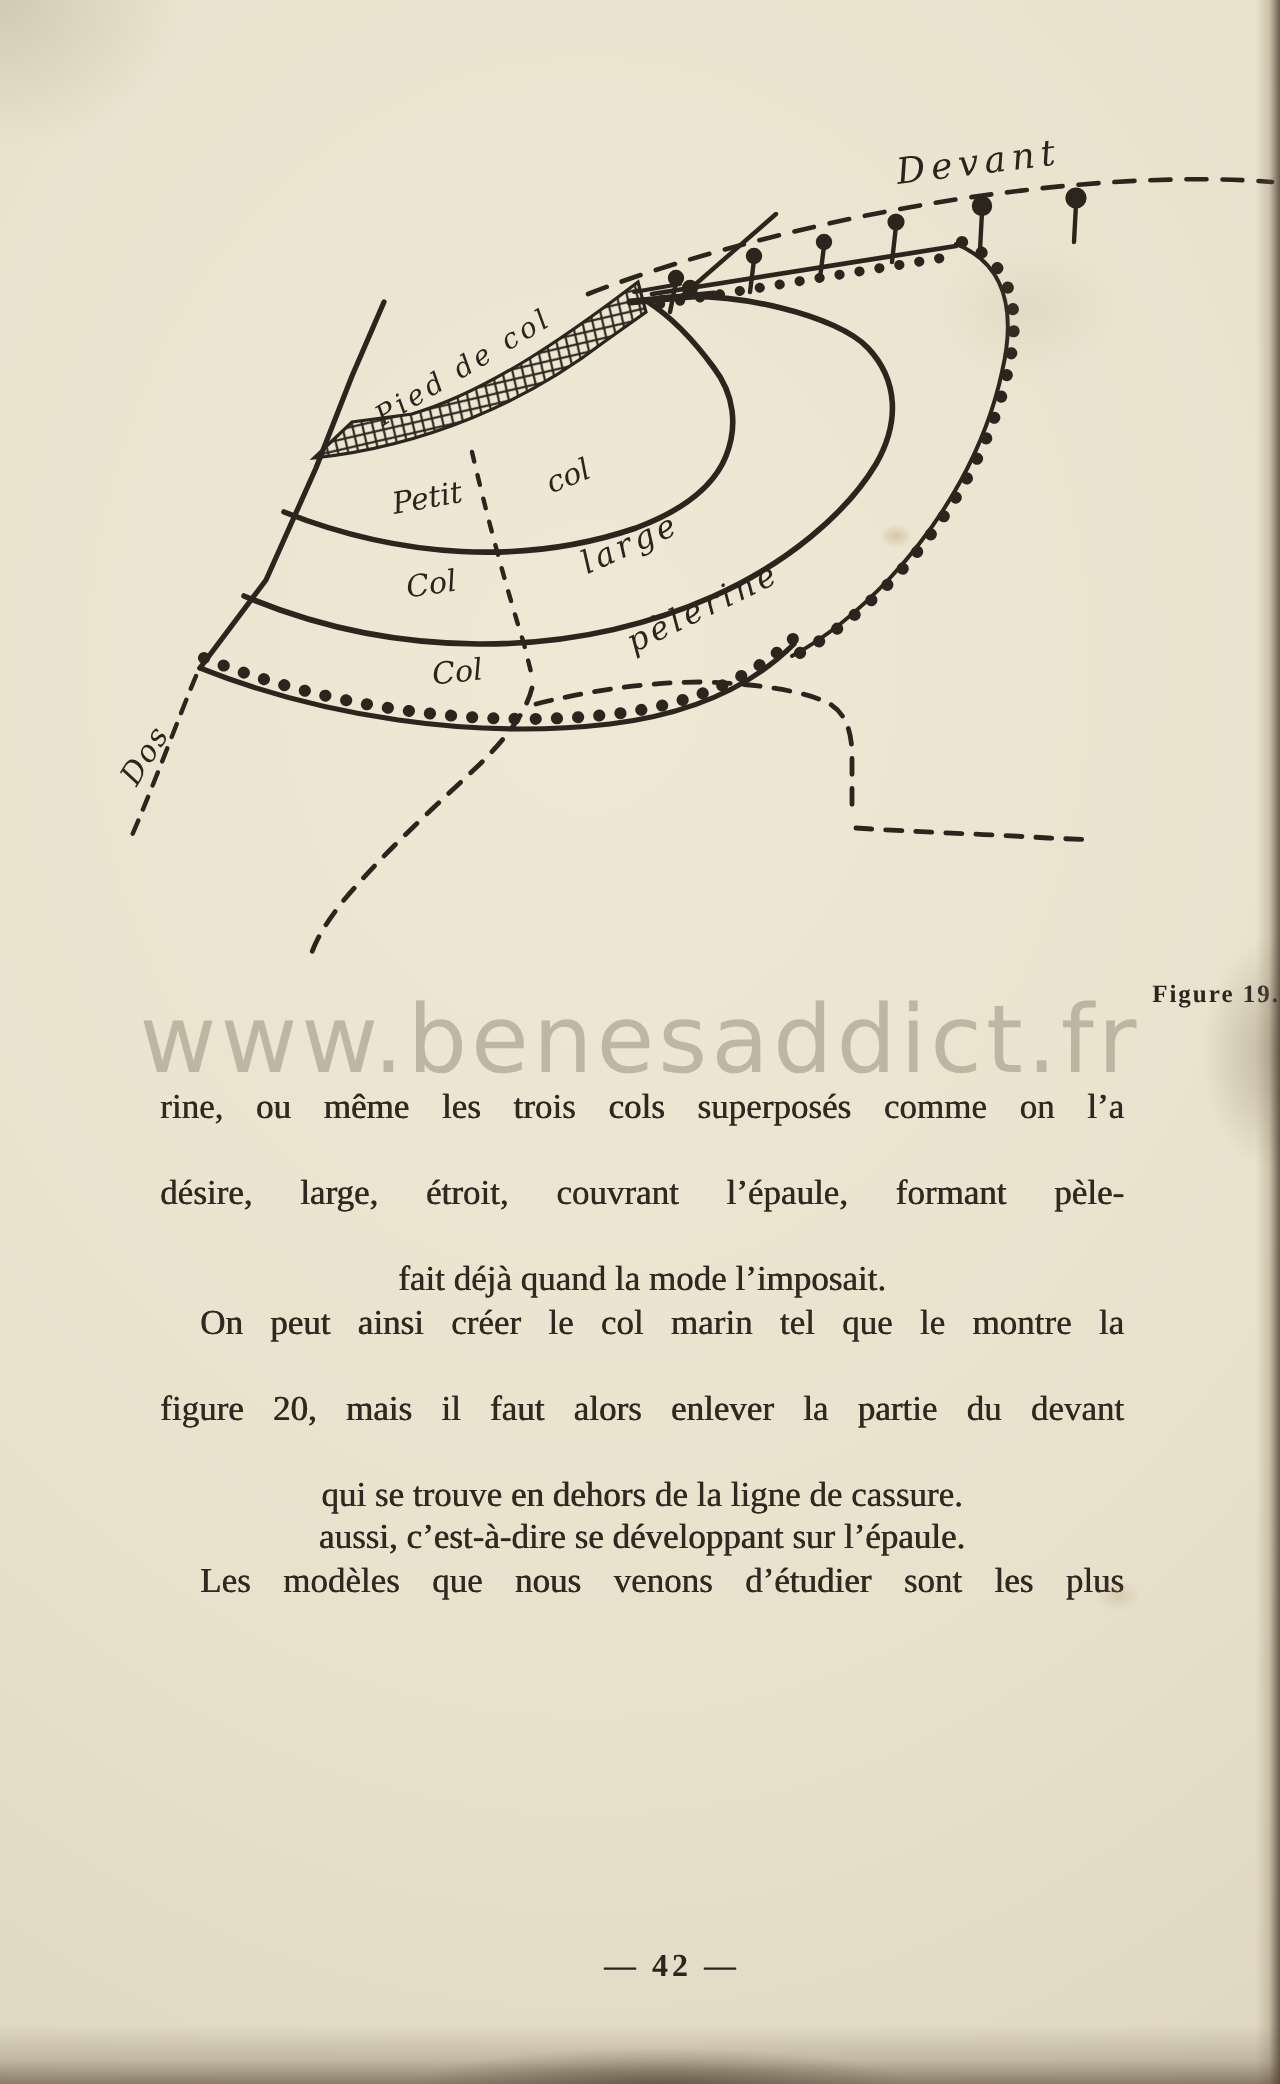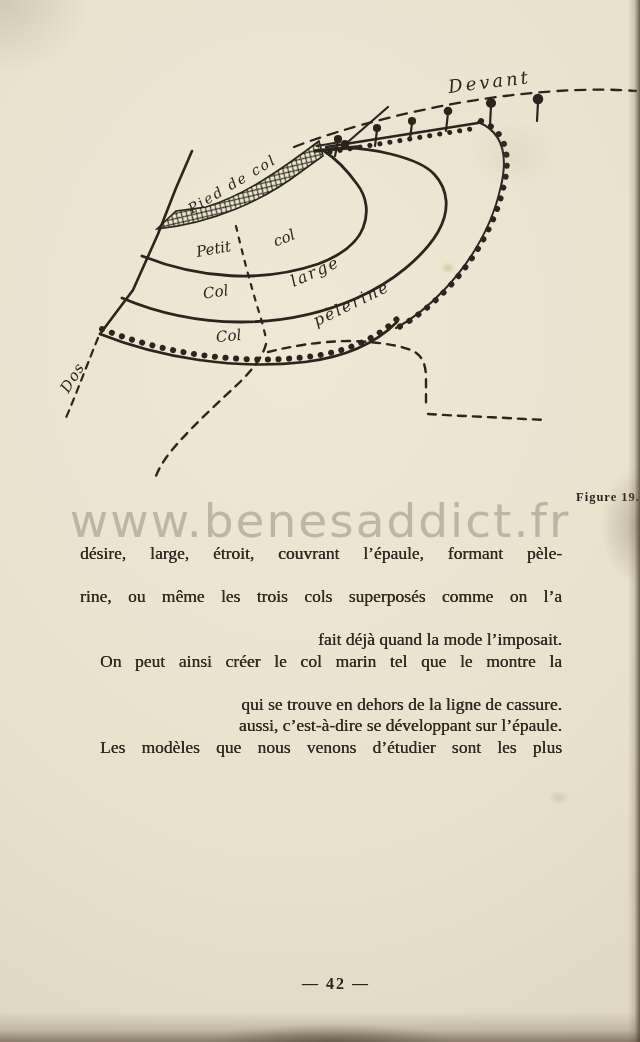--- a/index.html
+++ b/index.html
@@ -34,21 +34,21 @@
   .watermark{
     position:absolute;top:493px;left:0;width:100%;text-align:center;
     font-family:"DejaVu Sans",sans-serif;font-size:47px;letter-spacing:2px;
     color:rgba(122,113,96,.40);white-space:nowrap;pointer-events:none;
   }
   .body-text{
     position:absolute;top:543px;left:80px;width:482px;
     font-size:17.5px;line-height:21.5px;color:#2f2921;
     text-shadow:0.3px 0 0 currentColor;
   }
-  .line{text-align:right;}
+  .line{text-align:center;}
   .line.j{text-align:justify;}
   .line.j::after{content:"";display:inline-block;width:100%;height:0;}
   .line.ind{text-indent:20px;}
   .pageno{
     position:absolute;top:975px;left:16px;width:100%;text-align:center;
     font-weight:bold;font-size:16px;letter-spacing:2px;color:#2b251e;
   }
 
   
   .ov{position:absolute;pointer-events:none;}
@@ -145,26 +145,27 @@
   <span class="flabel lbl-col3">Col</span>
   <span class="flabel lbl-pelerine">pèlerine</span>
   <span class="flabel lbl-dos">Dos</span>
 
   <div class="caption">Figure 19.</div>
 
   <div class="watermark">www.benesaddict.fr</div>
 
   <div class="body-text">
       <div>
+        <div class="line j">rine, ou même les trois cols superposés comme on l’a</div>
         <div class="line j">désire, large, étroit, couvrant l’épaule, formant pèle-</div>
-        <div class="line j">rine, ou même les trois cols superposés comme on l’a</div>
         <div class="line">fait déjà quand la mode l’imposait.</div>
       </div>
       <div>
         <div class="line j ind">On peut ainsi créer le col marin tel que le montre la</div>
+        <div class="line j">figure 20, mais il faut alors enlever la partie du devant</div>
         <div class="line">qui se trouve en dehors de la ligne de cassure.</div>
       </div>
       <div>
         <div class="line">aussi, c’est-à-dire se développant sur l’épaule.</div>
       </div>
       <div>
         <div class="line j ind">Les modèles que nous venons d’étudier sont les plus</div>
       </div>
     </div>
 

